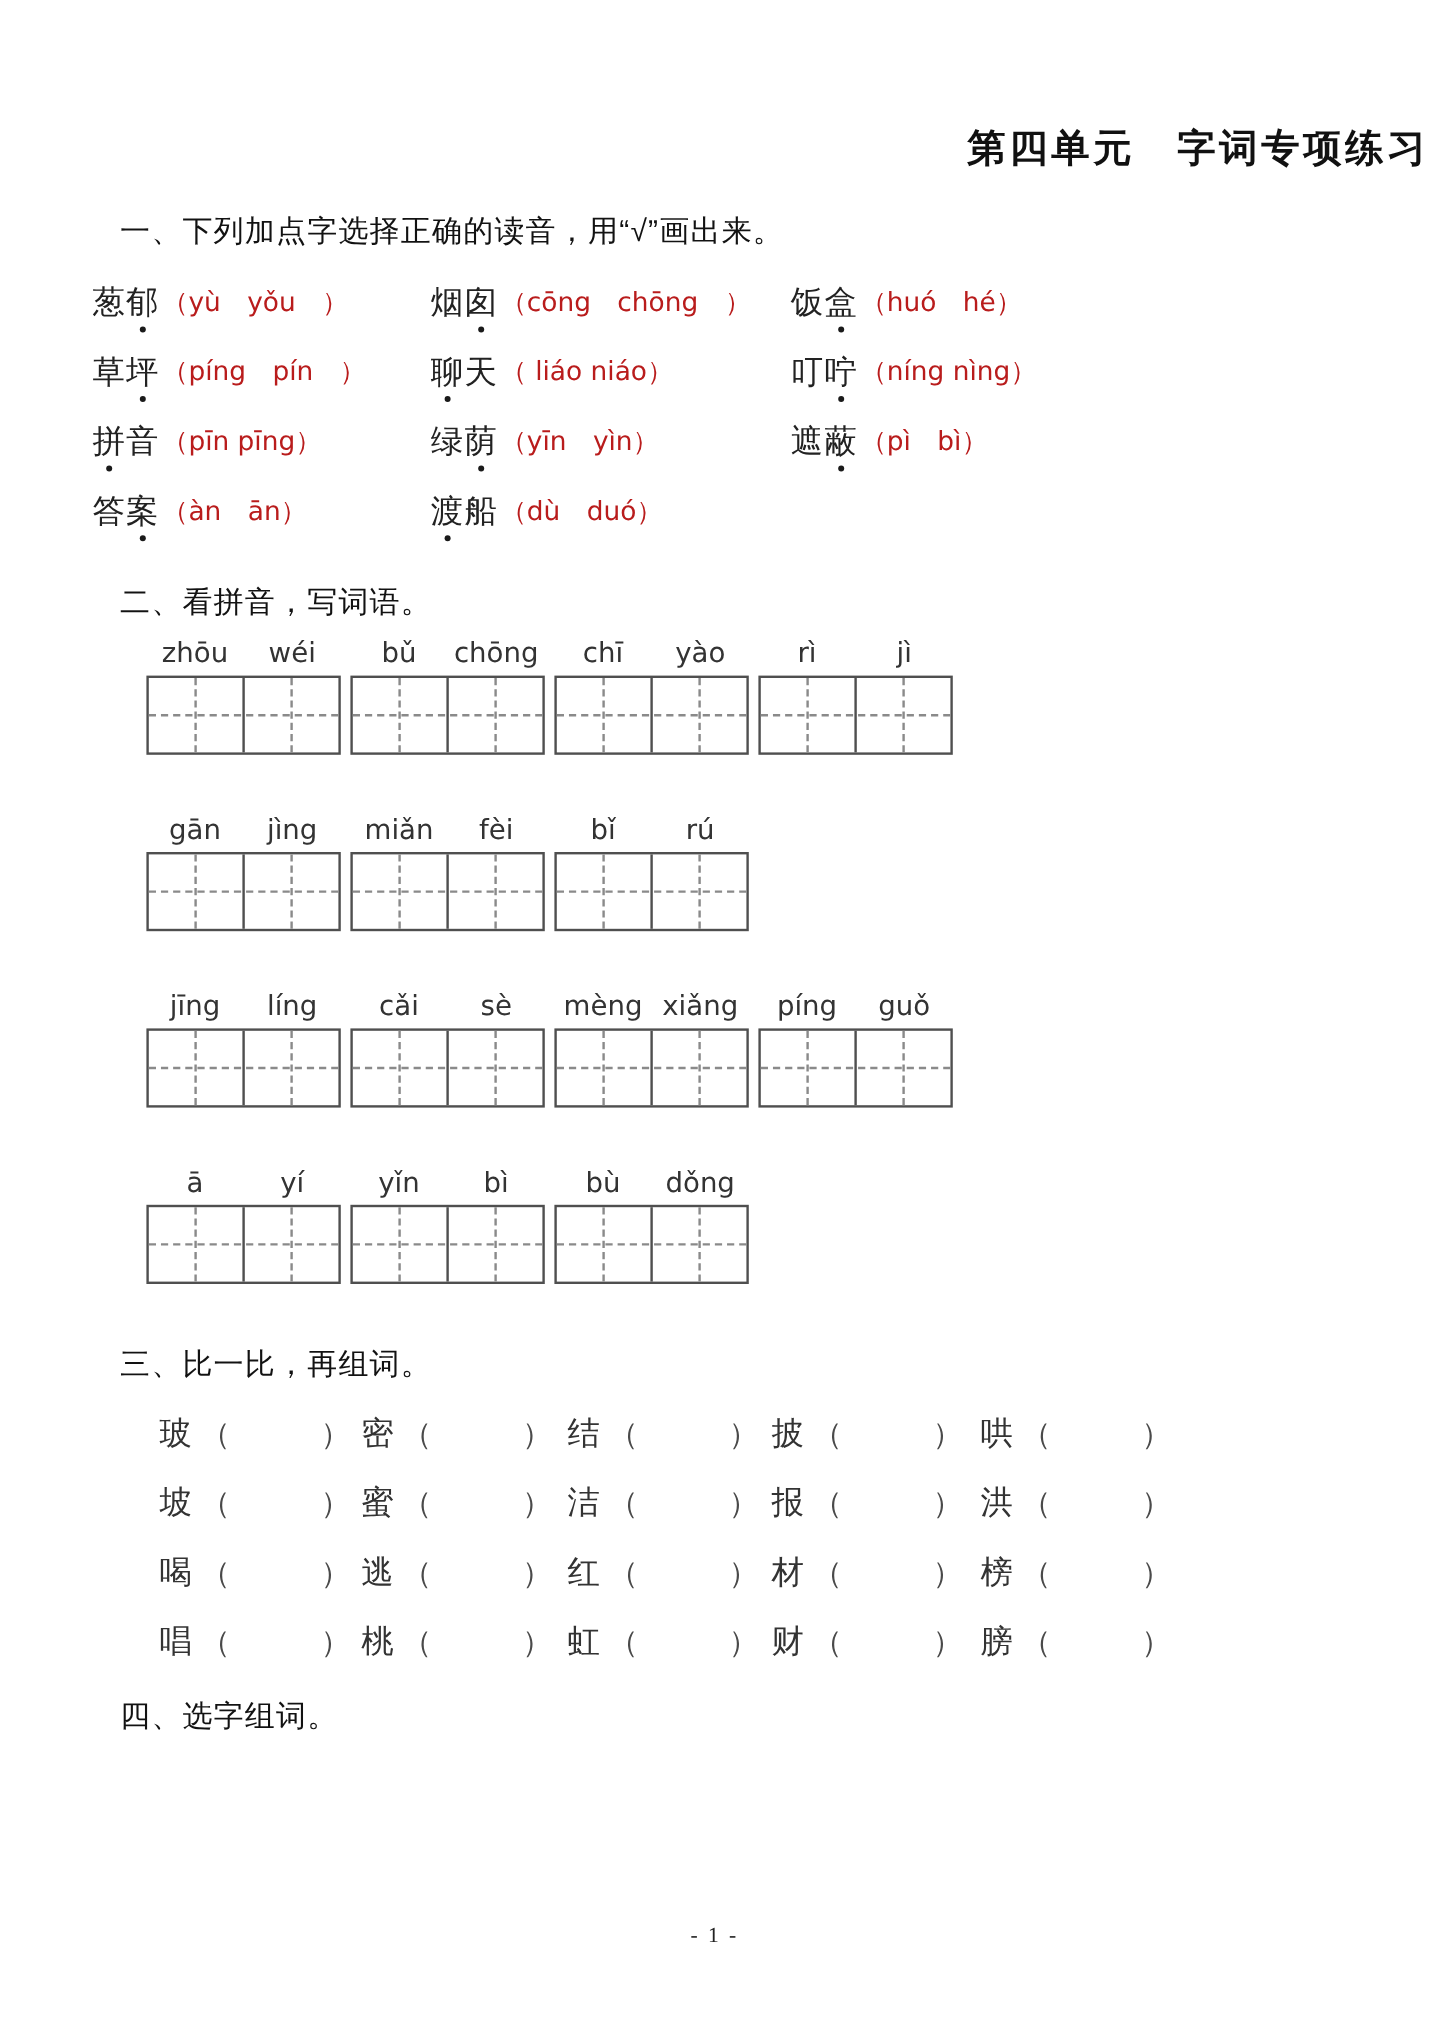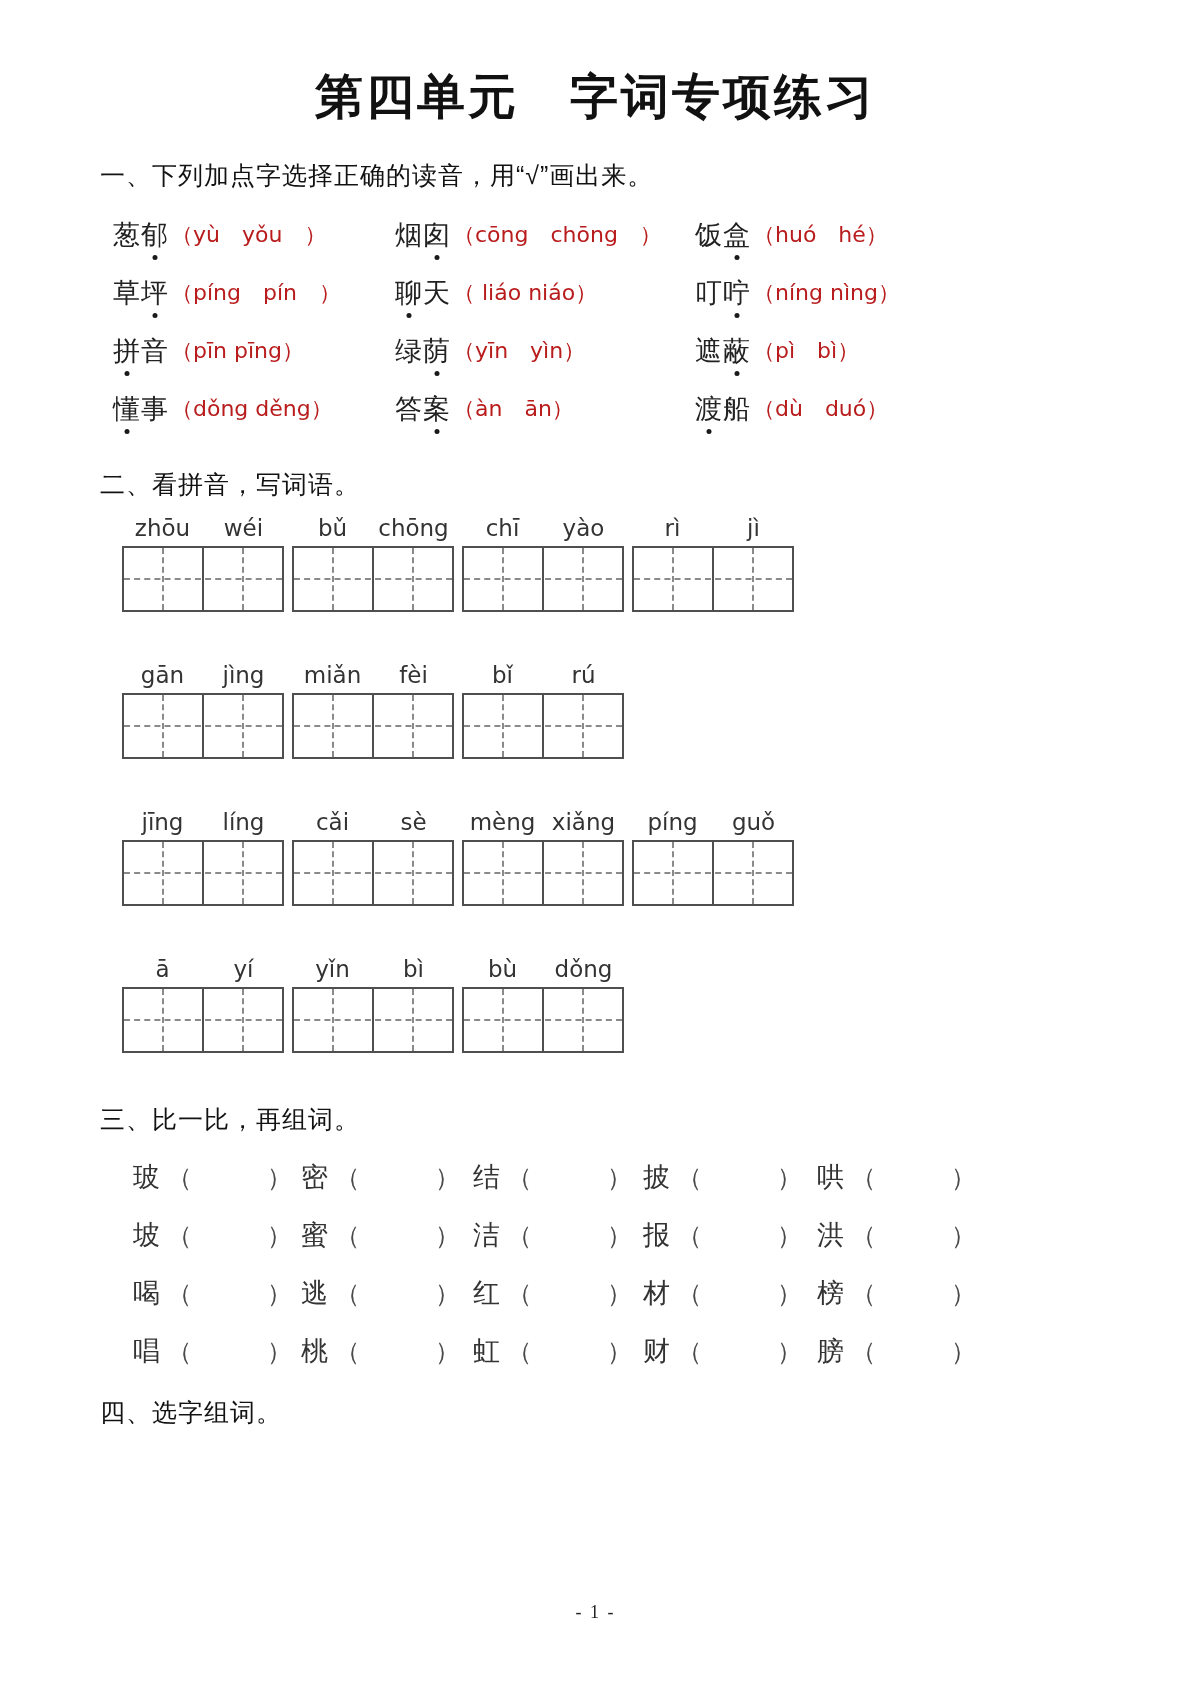--- a/index.html
+++ b/index.html
@@ -1,32 +1,32 @@
 <!DOCTYPE html>
 <html><head>
 <meta charset="utf-8">
 <style>
   html,body{margin:0;padding:0;background:#ffffff;}
   .page{
     width:1191px;height:1684px;position:relative;background:#ffffff;
     overflow:hidden;color:#1c1c1c;
   }
   .title{
-    margin:0;padding-top:65px;text-align:center;
+    margin:0;padding-top:102px;text-align:right;
     font-family:"Liberation Sans",sans-serif;font-weight:bold;
-    font-size:48px;letter-spacing:3px;color:#111;
+    font-size:32px;letter-spacing:3px;color:#111;
   }
   .sec-h{
     margin:30px 0 0 100px;
     font-family:"Liberation Sans",sans-serif;font-weight:normal;
     font-size:25px;color:#121212;letter-spacing:1px;
   }
   
   .s1-grid{
-    margin:14px 0 0 113px;
+    margin:14px 0 0 77px;
     display:grid;grid-template-columns:282px 300px 380px;
   }
   .s1-item{height:58px;display:flex;align-items:center;}
   .zh{
     font-family:"Liberation Serif","DejaVu Serif",serif;
     font-size:27px;color:#222;letter-spacing:1px;white-space:nowrap;
   }
   .dotted{position:relative;display:inline-block;}
   .dotted::after{
     content:"";position:absolute;left:50%;bottom:-7px;
@@ -120,24 +120,20 @@
       </div>
     <div class="s1-item">
         <span class="zh"><span>绿</span><span class="dotted">荫</span><span></span></span>
         <span class="py">（yīn　yìn）</span>
       </div>
     <div class="s1-item">
         <span class="zh"><span>遮</span><span class="dotted">蔽</span><span></span></span>
         <span class="py">（pì　bì）</span>
       </div>
     <div class="s1-item">
-        <span class="zh"><span></span><span class="dotted">懂</span><span>事</span></span>
-        <span class="py">（dǒng děng）</span>
-      </div>
-    <div class="s1-item">
         <span class="zh"><span>答</span><span class="dotted">案</span><span></span></span>
         <span class="py">（àn　ān）</span>
       </div>
     <div class="s1-item">
         <span class="zh"><span></span><span class="dotted">渡</span><span>船</span></span>
         <span class="py">（dù　duó）</span>
       </div>
   </div>
 
   <h2 class="sec-h">二、看拼音，写词语。</h2>

